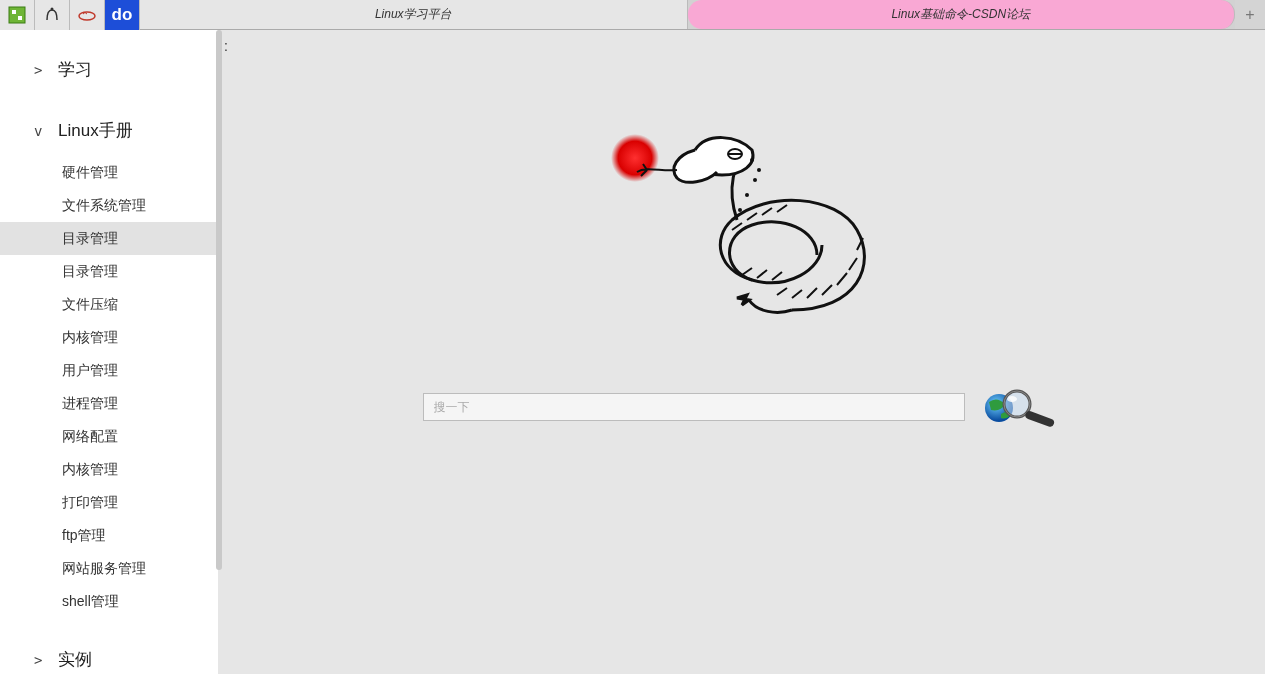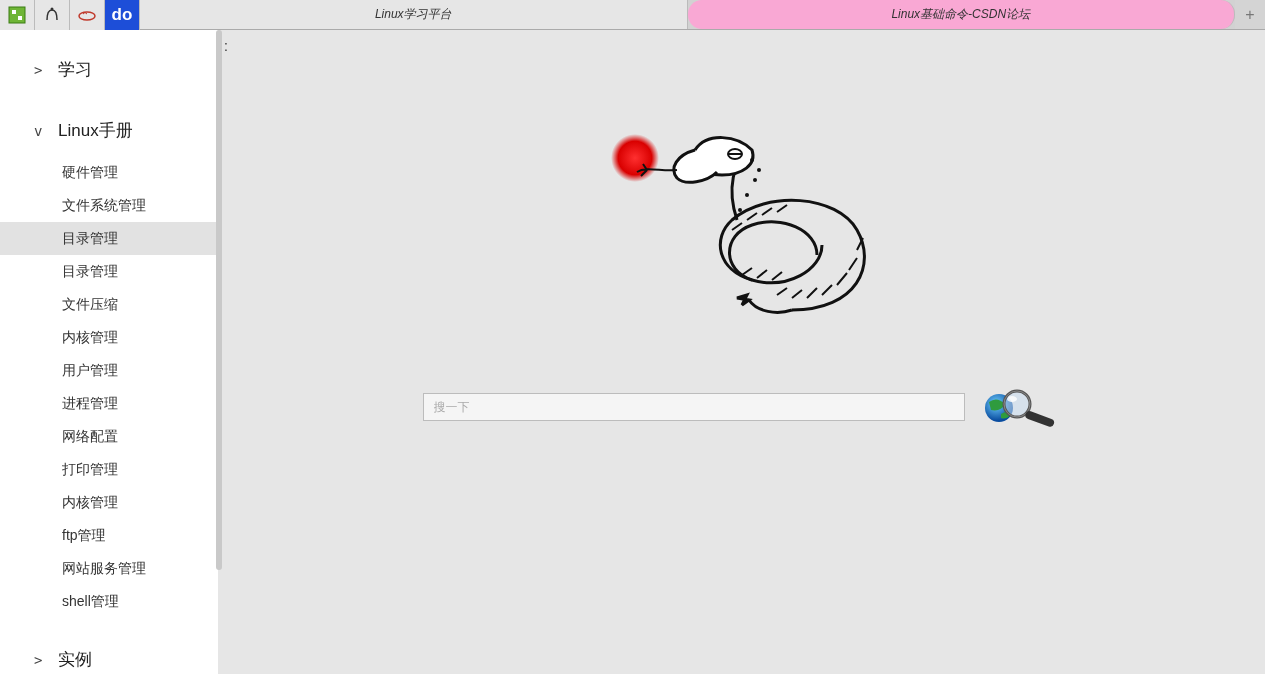--- a/index.html
+++ b/index.html
@@ -199,22 +199,22 @@
       <div class="subitems">
         <div class="subitem">硬件管理</div>
         <div class="subitem">文件系统管理</div>
         <div class="subitem selected">目录管理</div>
         <div class="subitem">目录管理</div>
         <div class="subitem">文件压缩</div>
         <div class="subitem">内核管理</div>
         <div class="subitem">用户管理</div>
         <div class="subitem">进程管理</div>
         <div class="subitem">网络配置</div>
+        <div class="subitem">内核管理</div>
         <div class="subitem">打印管理</div>
-        <div class="subitem">内核管理</div>
         <div class="subitem">ftp管理</div>
         <div class="subitem">网站服务管理</div>
         <div class="subitem">shell管理</div>
       </div>
       <div class="section-header">
         <span class="chevron">&gt;</span>
         <span class="sec-label">实例</span>
       </div>
     </div>
   <div class="main">

